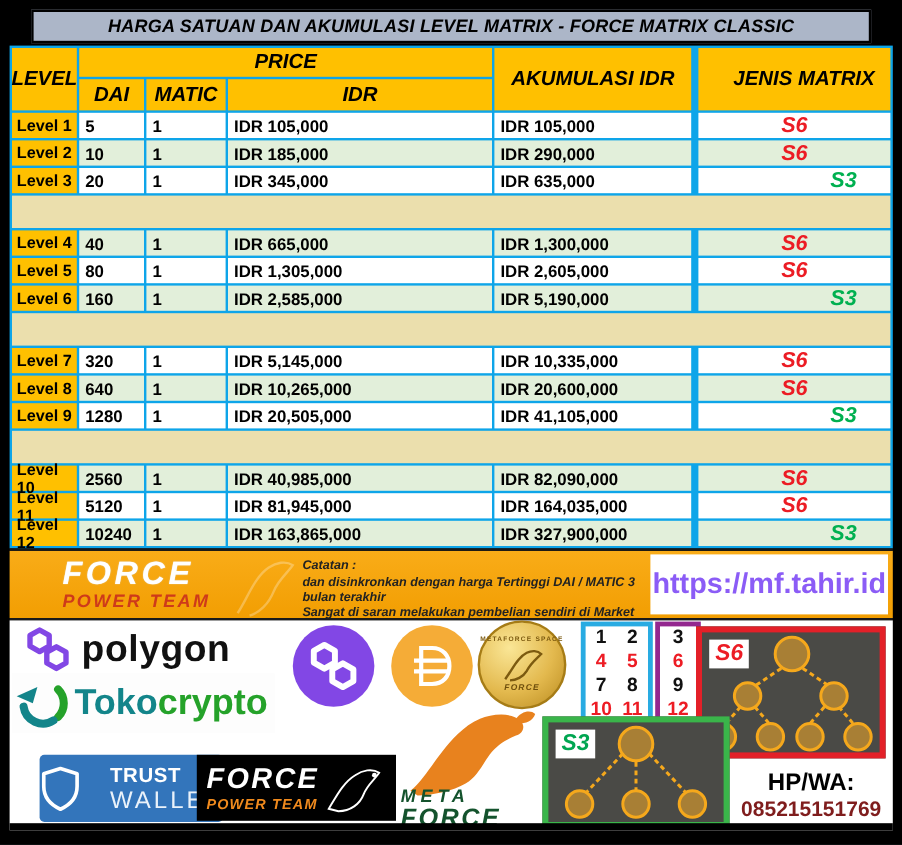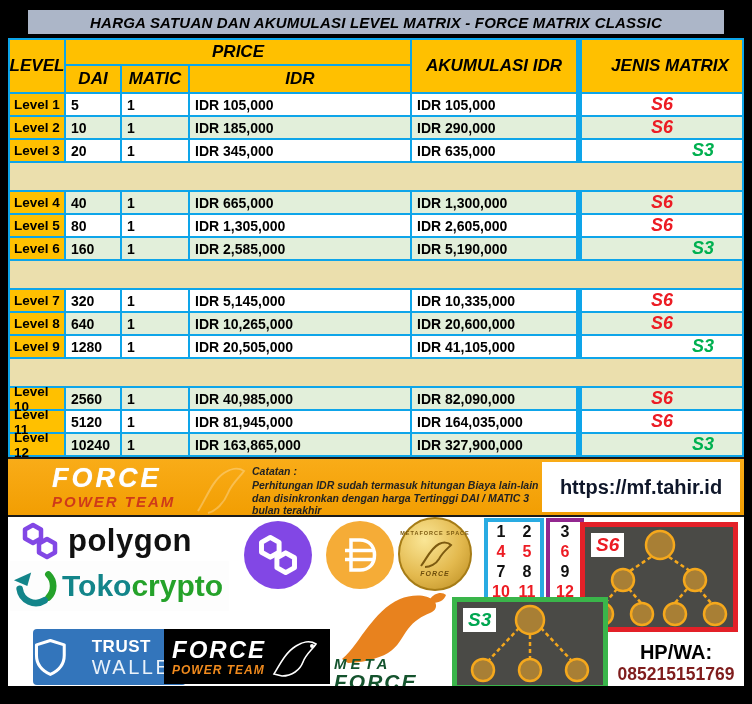--- a/index.html
+++ b/index.html
@@ -33,21 +33,21 @@
     border-top:2px solid #1a1a1a;border-bottom:2px solid #1a1a1a;position:relative;display:flex;align-items:center;}
   .fpt{margin-left:44px;line-height:1;}
   .fpt .f1{font-style:italic;font-weight:900;font-size:27px;color:#fff;letter-spacing:3px;text-shadow:0 0 1px #e0e0e0;}
   .fpt .f2{font-style:italic;font-weight:900;font-size:15px;color:#CE3A1A;letter-spacing:2px;margin-top:2px;}
   .puma-sketch{position:absolute;left:178px;top:2px;opacity:.55;}
   .catatan{position:absolute;left:244px;top:6px;width:295px;font-style:italic;color:#222;}
   .catatan .clabel{font-weight:bold;font-size:10.5px;margin-bottom:2px;}
   .catatan .cline{font-weight:bold;font-size:10.5px;line-height:12.5px;}
   .urlbox{position:absolute;right:4px;top:3px;width:198px;height:50px;background:#fff;
     display:flex;align-items:center;justify-content:center;}
-  .urlbox span{color:#0f172a;font-weight:800;font-size:20px;}
+  .urlbox span{color:#8b5cf6;font-weight:800;font-size:24px;}
   
   .bottom{height:175px;width:736px;background:#fff;position:relative;}
   .abs{position:absolute;}
   .plogo{left:12px;top:4px;display:flex;align-items:center;gap:8px;}
   .plogo .ptxt{font-size:31px;font-weight:700;color:#111;letter-spacing:.5px;}
   .tlogo{left:2px;top:44px;display:flex;align-items:center;gap:4px;background:#fdfdfd;padding:2px 6px 2px 2px;}
   .tlogo .t1{font-size:30px;font-weight:600;color:#13858A;}
   .tlogo .t2{font-size:30px;font-weight:600;color:#25A22A;}
   .coin{border-radius:50%;display:flex;align-items:center;justify-content:center;}
   .coin.purple{left:236px;top:4px;width:68px;height:68px;background:#8247E5;}
@@ -245,21 +245,20 @@
   <div class="fband">
     <div class="fpt">
       <div class="f1">FORCE</div>
       <div class="f2">POWER TEAM</div>
     </div>
     <svg class="puma-sketch" width="70" height="56" viewBox="0 0 70 56">
       <path d="M12 50 C20 38 26 20 38 12 C44 8 52 6 58 10 C54 16 46 22 42 32 C38 42 30 50 22 52" fill="none" stroke="rgba(255,255,255,0.5)" stroke-width="2"></path>
     </svg>
     <div class="catatan">
       <div class="clabel">Catatan :</div>
-      <div class="cline">Perhitungan IDR sudah termasuk hitungan Biaya lain-lain</div>
       <div class="cline">dan disinkronkan dengan harga Tertinggi DAI / MATIC 3 bulan terakhir</div>
       <div class="cline">Sangat di saran melakukan pembelian sendiri di Market</div>
     </div>
     <div class="urlbox">
       <span>https://mf.tahir.id</span>
     </div>
   </div>
 
   <div class="bottom">
 

